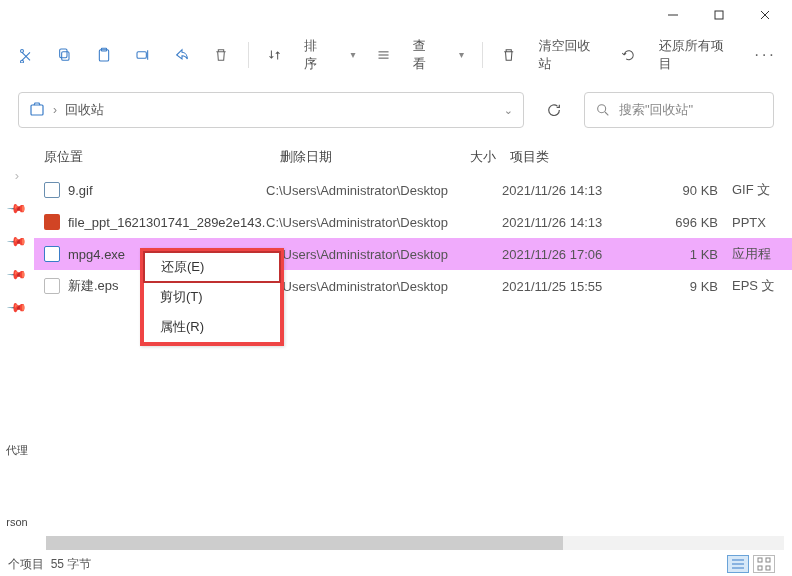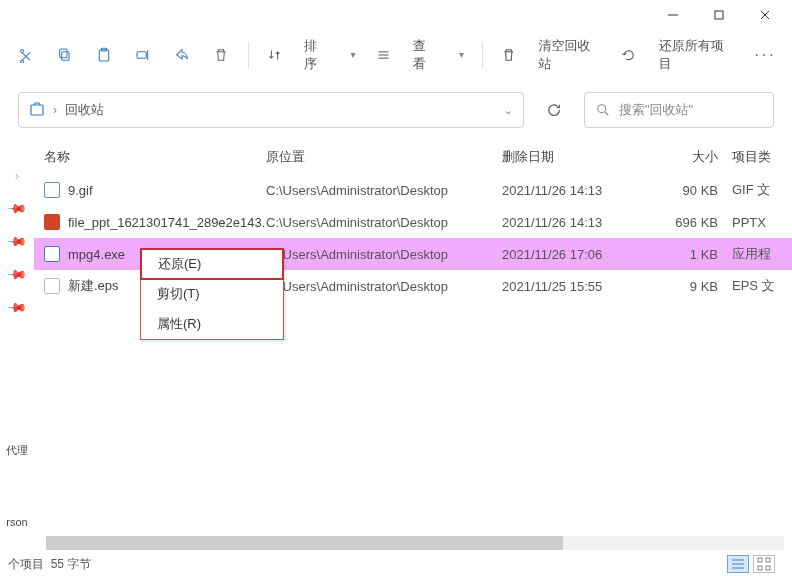--- a/index.html
+++ b/index.html
@@ -42,21 +42,21 @@
 .cell-date { width: 152px; color: #555; }
 .cell-size { width: 78px; text-align: right; padding-right: 14px; color: #555; }
 .cell-type { width: 60px; color: #555; white-space: nowrap; overflow: hidden; }
 
 .fileicon { width: 16px; height: 16px; display: inline-flex; align-items: center; justify-content: center; flex-shrink: 0; }
 .fileicon.gif { border: 1px solid #6a8fb0; border-radius: 2px; background: #fff; }
 .fileicon.ppt { background: #d14424; border-radius: 2px; }
 .fileicon.exe { border: 1px solid #3a7cc8; background: #fff; border-radius: 2px; }
 .fileicon.eps { border: 1px solid #bbb; background: #fff; border-radius: 2px; position: relative; }
 
-.ctxmenu { position: absolute; left: 140px; top: 248px; width: 144px; background: #fff; border: 1px solid #ef4444; box-shadow: 1px 1px 3px rgba(0,0,0,.15); z-index: 100; }
+.ctxmenu { position: absolute; left: 140px; top: 248px; width: 144px; background: #fff; border: 4px solid #ef4444; box-shadow: 1px 1px 3px rgba(0,0,0,.15); z-index: 100; }
 .ctxmenu .item { height: 30px; display: flex; align-items: center; padding: 0 16px; color: #333; }
 .ctxmenu .item.highlight { border: 2px solid #c03030; margin: -1px; height: 32px; }
 
 .scrollbar { position: absolute; bottom: 26px; left: 46px; right: 8px; height: 14px; background: #f2f2f2; }
 .scrollthumb { height: 100%; width: 70%; background: #cdcdcd; }
 
 .statusbar { position: absolute; bottom: 0; left: 0; right: 9px; height: 24px; display: flex; align-items: center; padding: 0 8px; color: #555; font-size: 12px; justify-content: space-between; }
 .statusright { display: flex; gap: 4px; }
 .viewbtn { width: 22px; height: 18px; border: 1px solid #bbb; display: flex; align-items: center; justify-content: center; }
 .viewbtn.active { background: #d6e8f8; border-color: #6aa3d8; }
@@ -185,21 +185,20 @@
     <span class="pin">📌</span>
     <span class="pin">📌</span>
     <span class="pin">📌</span>
     <span class="pin">📌</span>
     <span class="leftlabel">代理</span>
     <span class="leftlabel" style="margin-top:40px">rson</span>
   </div>
 
   <div class="listarea">
     <div class="colheaders">
-      <div class="col-name">名称</div>
       <div class="col-path">原位置</div>
       <div class="col-date">删除日期</div>
       <div class="col-size">大小</div>
       <div class="col-type">项目类</div>
     </div>
     <div class="rowlist" id="rowlist">
         <div class="row">
           <div class="cell-name">
             <span class="fileicon gif"></span>
             <span>9.gif</span>

